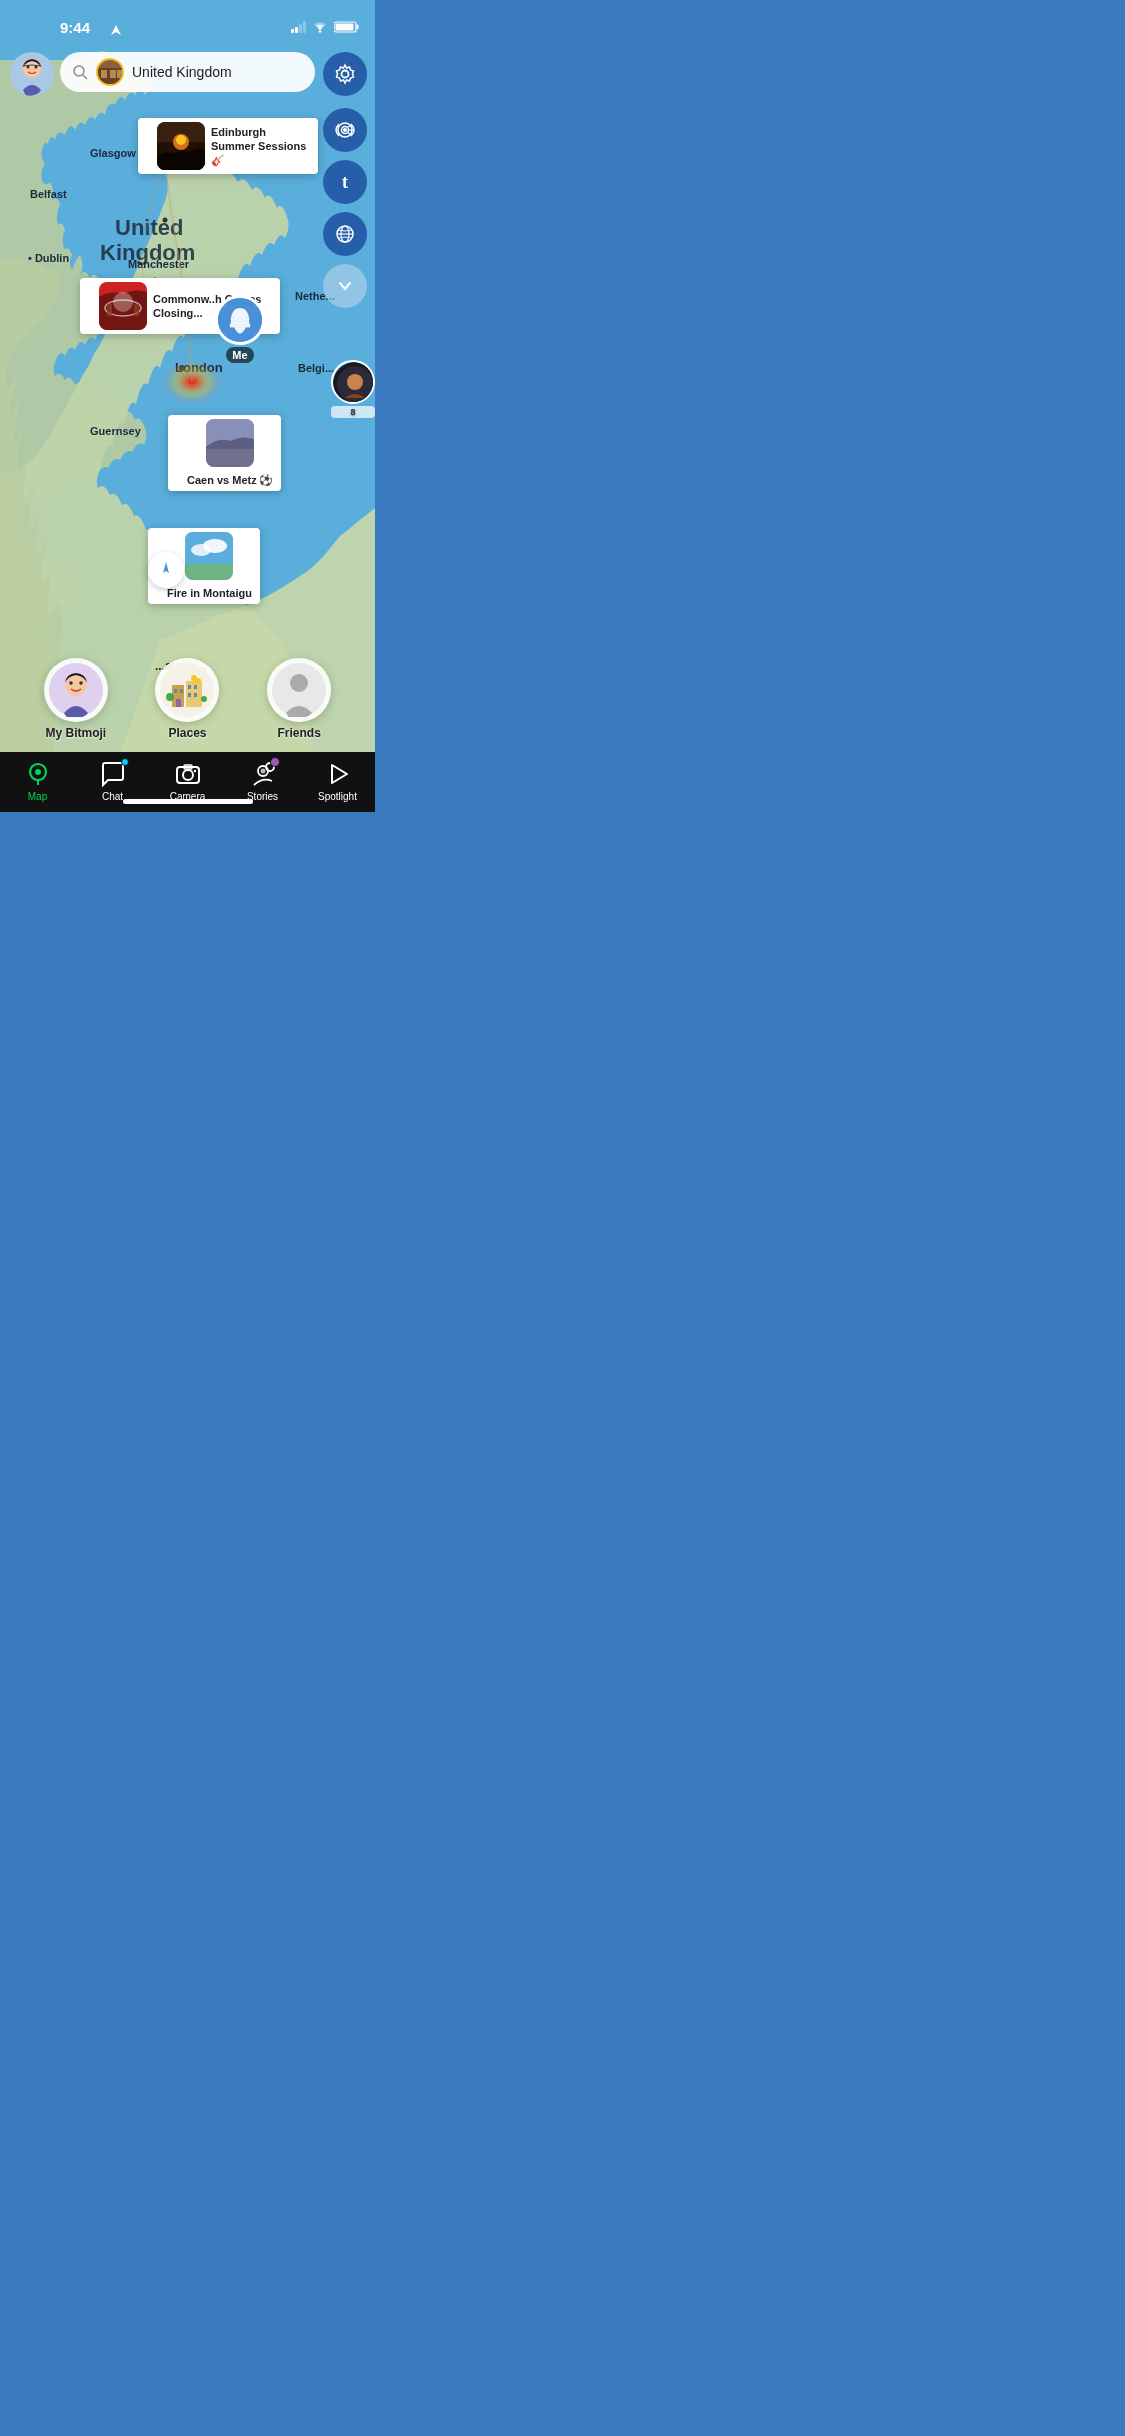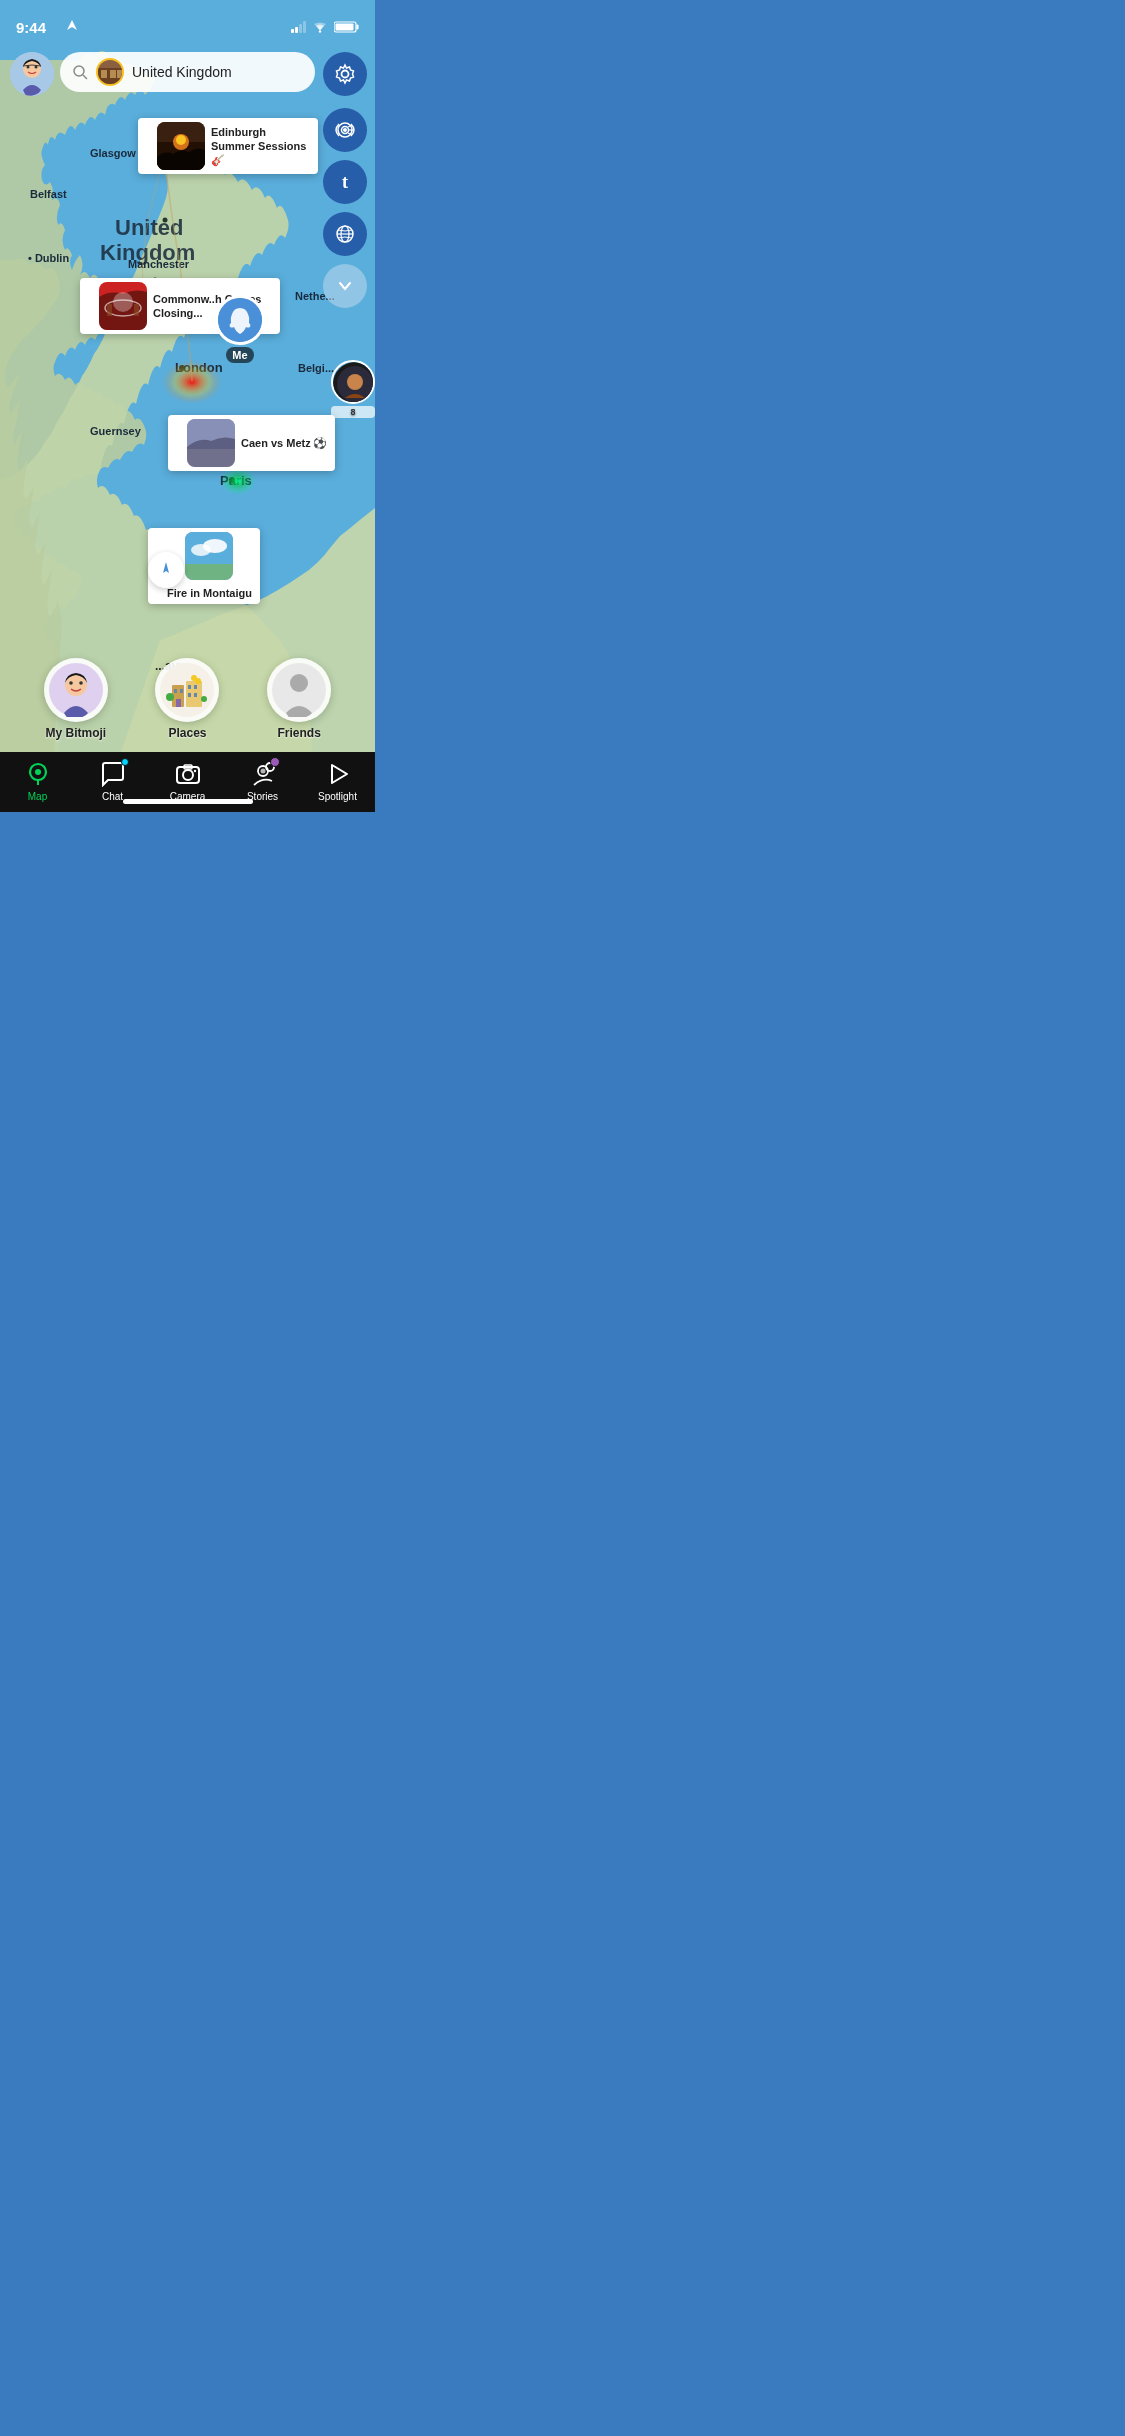--- a/index.html
+++ b/index.html
@@ -22,22 +22,23 @@
       align-items: center;
       justify-content: space-between;
       padding: 10px 16px 0;
       z-index: 100;
       color: white;
     }
     .status-time {
       font-size: 15px;
       font-weight: 600;
       display: flex;
-      align-items: flex-start;
+      align-items: flex-end;
       gap: 20px;
+      margin-left: 44px;
     }
     .status-icons {
       display: flex;
       align-items: center;
       gap: 6px;
     }
     .signal-bars {
       display: flex;
       align-items: flex-end;
       gap: 1px;
@@ -524,21 +525,21 @@
         <circle cx="24" cy="20" r="10" fill="white" opacity="0.3"></circle>
 
         <ellipse cx="24" cy="26" rx="18" ry="8" fill="none" stroke="white" stroke-width="1.5" opacity="0.6"></ellipse>
         <rect x="8" y="22" width="5" height="12" fill="#884422" opacity="0.7"></rect>
         <rect x="35" y="22" width="5" height="12" fill="#884422" opacity="0.7"></rect>
       </svg>
     </div>
     <div class="story-label">Commonw..h Games Closing...</div>
   </div>
 
-  <div class="story-card" style="top:415px; left:168px; max-width:200px;">
+  <div class="story-card" style="top:415px; left:168px; max-width:200px;flex-direction:column;">
     <div class="story-thumb">
       <svg width="48" height="48" viewBox="0 0 48 48">
         <rect width="48" height="48" fill="#aaaacc"></rect>
         <rect x="0" y="28" width="48" height="20" fill="#e8e8f0" opacity="0.5"></rect>
 
         <rect x="0" y="0" width="48" height="30" fill="#8890b8"></rect>
 
         <path d="M0,28 Q12,18 24,22 Q36,16 48,20 L48,48 L0,48Z" fill="#4a4a6a" opacity="0.7"></path>
       </svg>
     </div>

